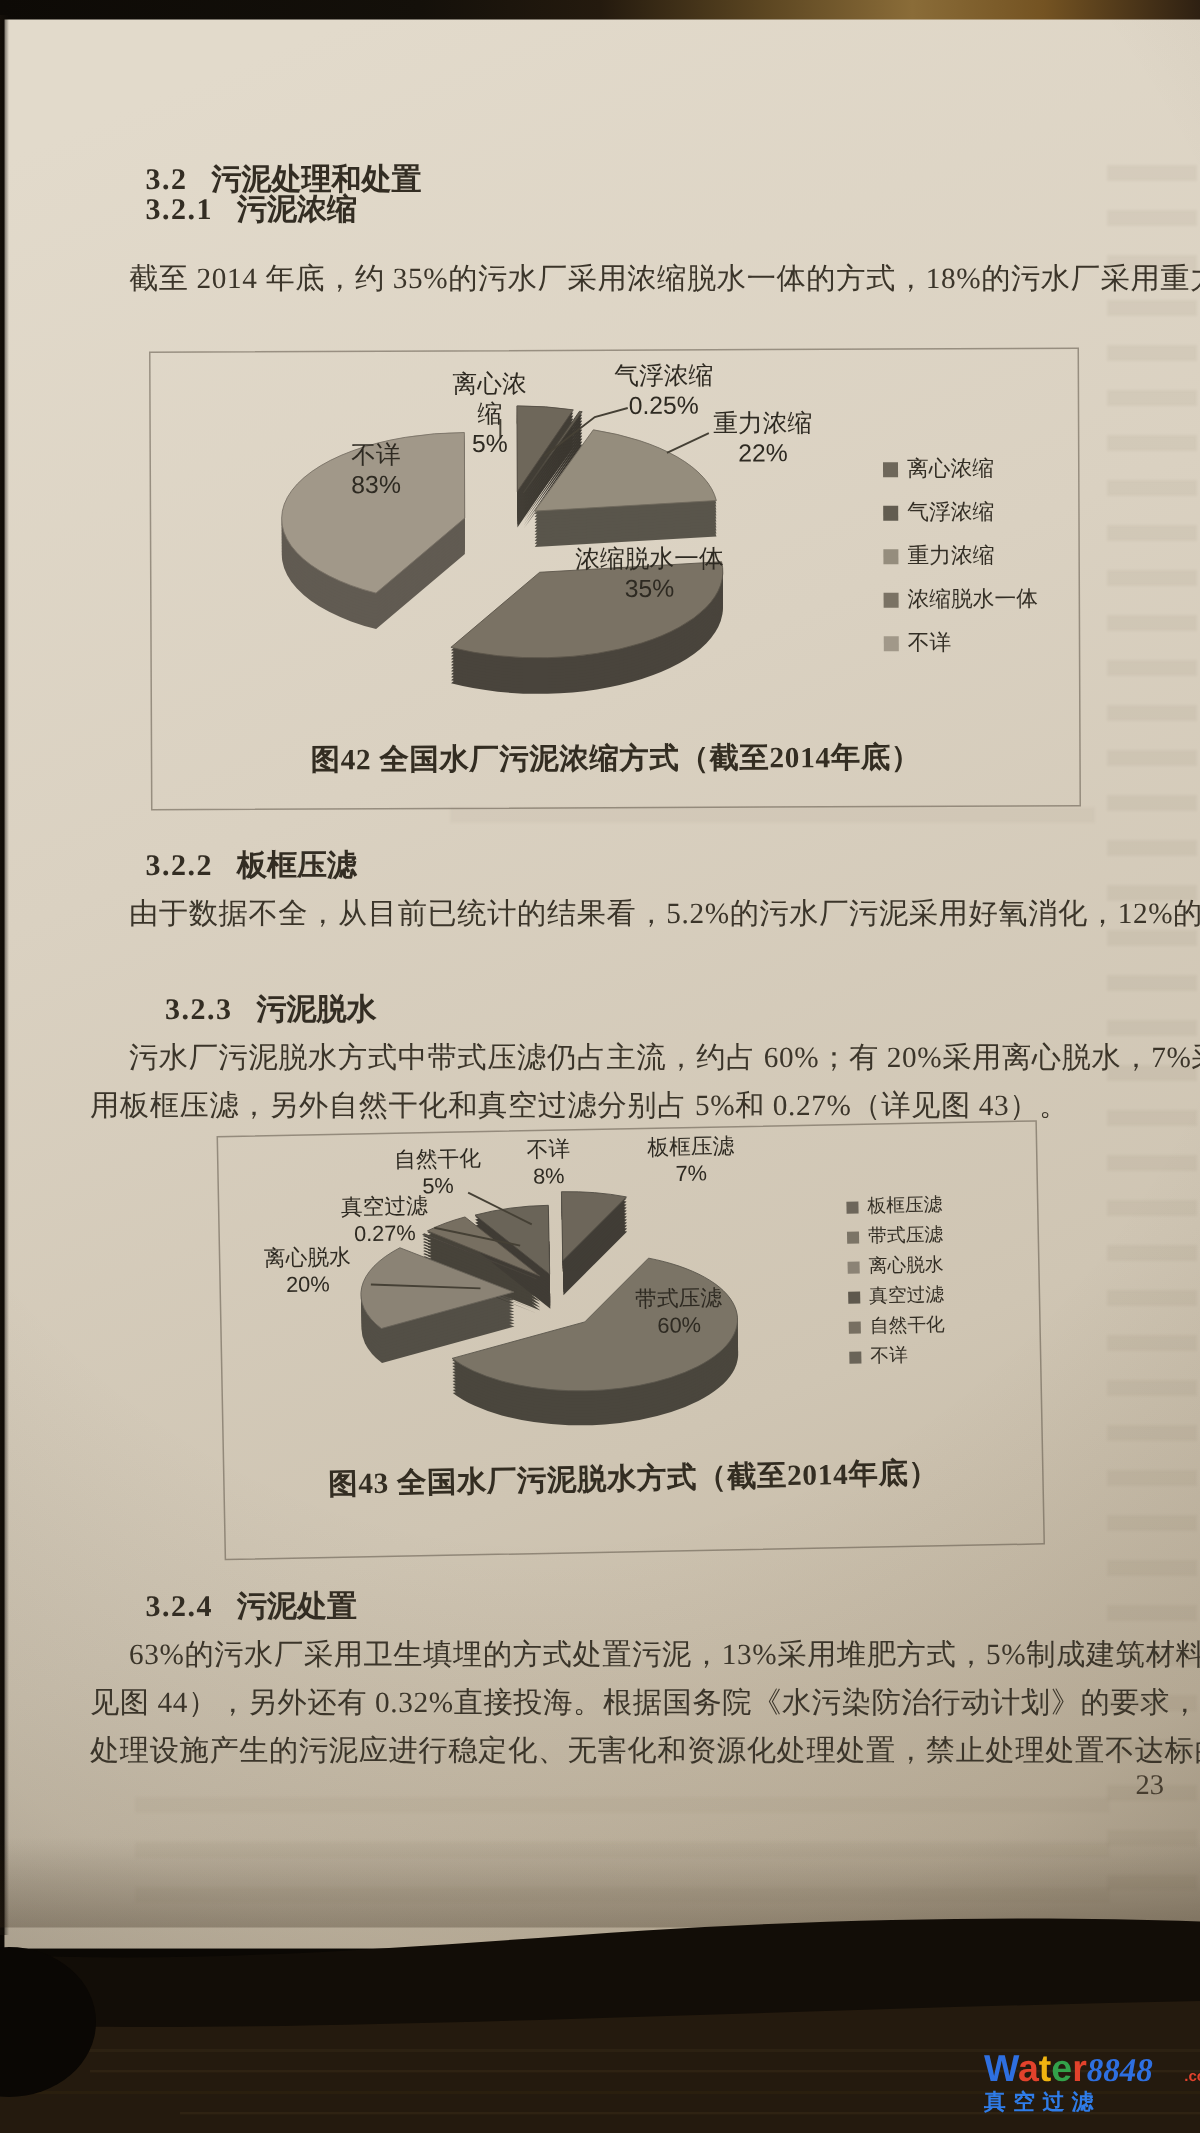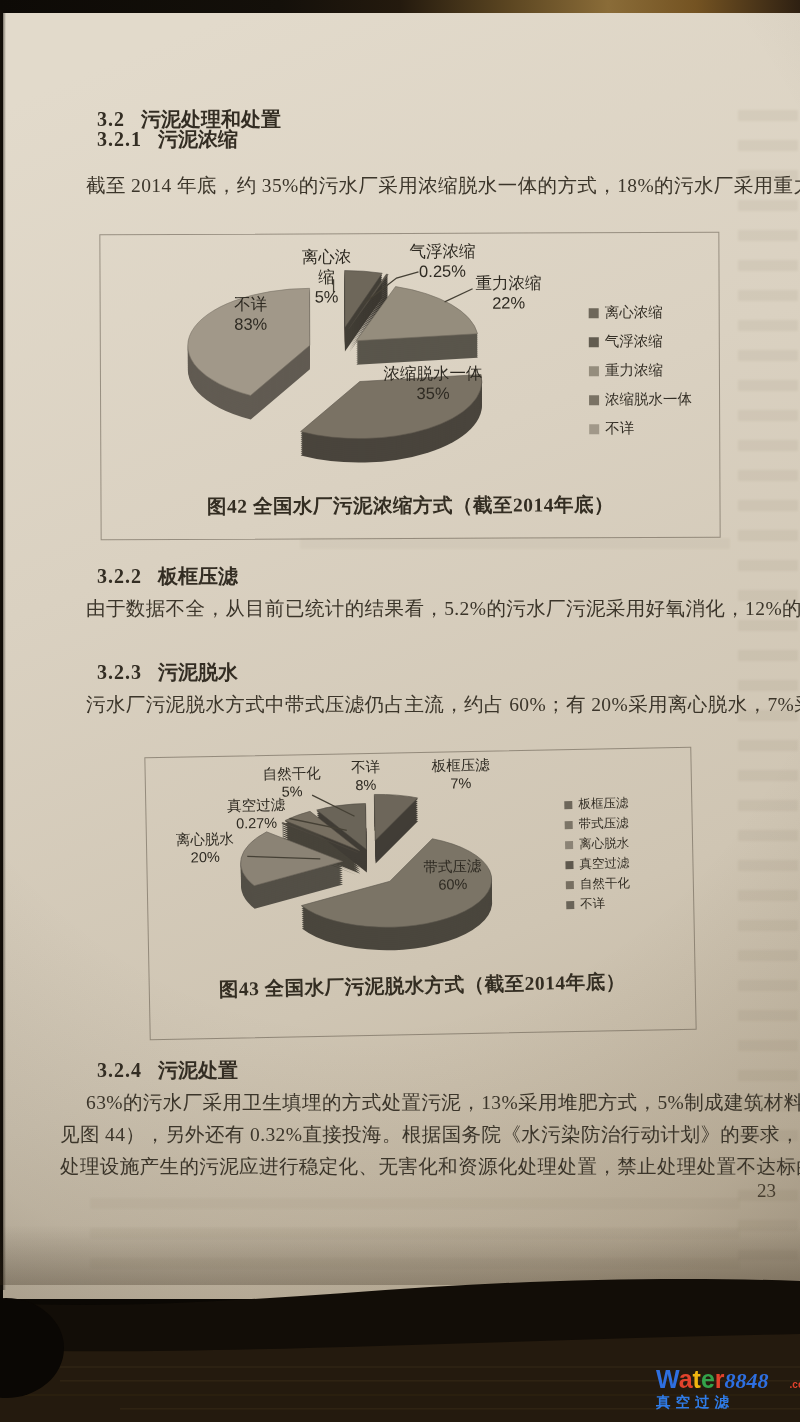--- a/index.html
+++ b/index.html
@@ -191,24 +191,25 @@
         <span class="nm">不详</span>
         <span class="pc">83%</span>
       </div>
     </div>
 
   <div class="h" style="left:97px;top:563px">
     <span class="num">3.2.2</span><span>板框压滤</span>
   </div>
   <div class="pline" style="left:86px;top:595px">由于数据不全，从目前已统计的结果看，5.2%的污水厂污泥采用好氧消化，12%的污</div>
 
-  <div class="h" style="left:97px;top:659px">
+  <div class="h" style="left:110px;top:659px">
     <span class="num">3.2.3</span><span>污泥脱水</span>
   </div>
   <div class="pline" style="left:86px;top:691px">污水厂污泥脱水方式中带式压滤仍占主流，约占 60%；有 20%采用离心脱水，7%采</div>
+  <div class="pline" style="left:60px;top:723px">用板框压滤，另外自然干化和真空过滤分别占 5%和 0.27%（详见图 43）。</div>
 
   <div class="chartbox" id="box43">
     <svg id="pie43" width="545" height="281" viewBox="0 0 545 281">
         <path d="M228.2,109.6 L228.2,63.6 A102,46 0 0 1 271.5,67.9 Z" fill="rgb(65,61,54)"></path>
         <path d="M228.2,107.6 L228.2,61.6 A102,46 0 0 1 271.5,65.9 Z" fill="rgb(65,61,54)"></path>
         <path d="M228.2,105.6 L228.2,59.6 A102,46 0 0 1 271.5,63.9 Z" fill="rgb(65,61,54)"></path>
         <path d="M228.2,103.6 L228.2,57.6 A102,46 0 0 1 271.5,61.9 Z" fill="rgb(65,61,54)"></path>
         <path d="M228.2,101.6 L228.2,55.6 A102,46 0 0 1 271.5,59.9 Z" fill="rgb(65,61,54)"></path>
         <path d="M228.2,99.6 L228.2,53.6 A102,46 0 0 1 271.5,57.9 Z" fill="rgb(65,61,54)"></path>
         <path d="M228.2,97.6 L228.2,51.6 A102,46 0 0 1 271.5,55.9 Z" fill="rgb(65,61,54)"></path>

